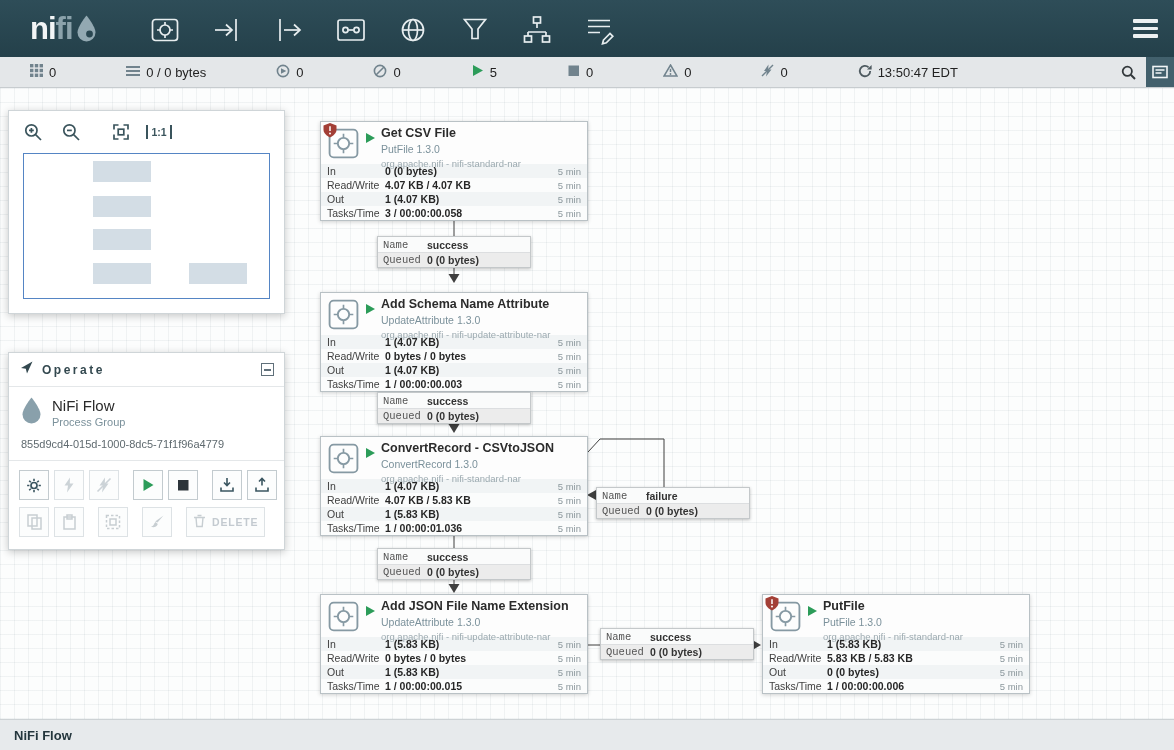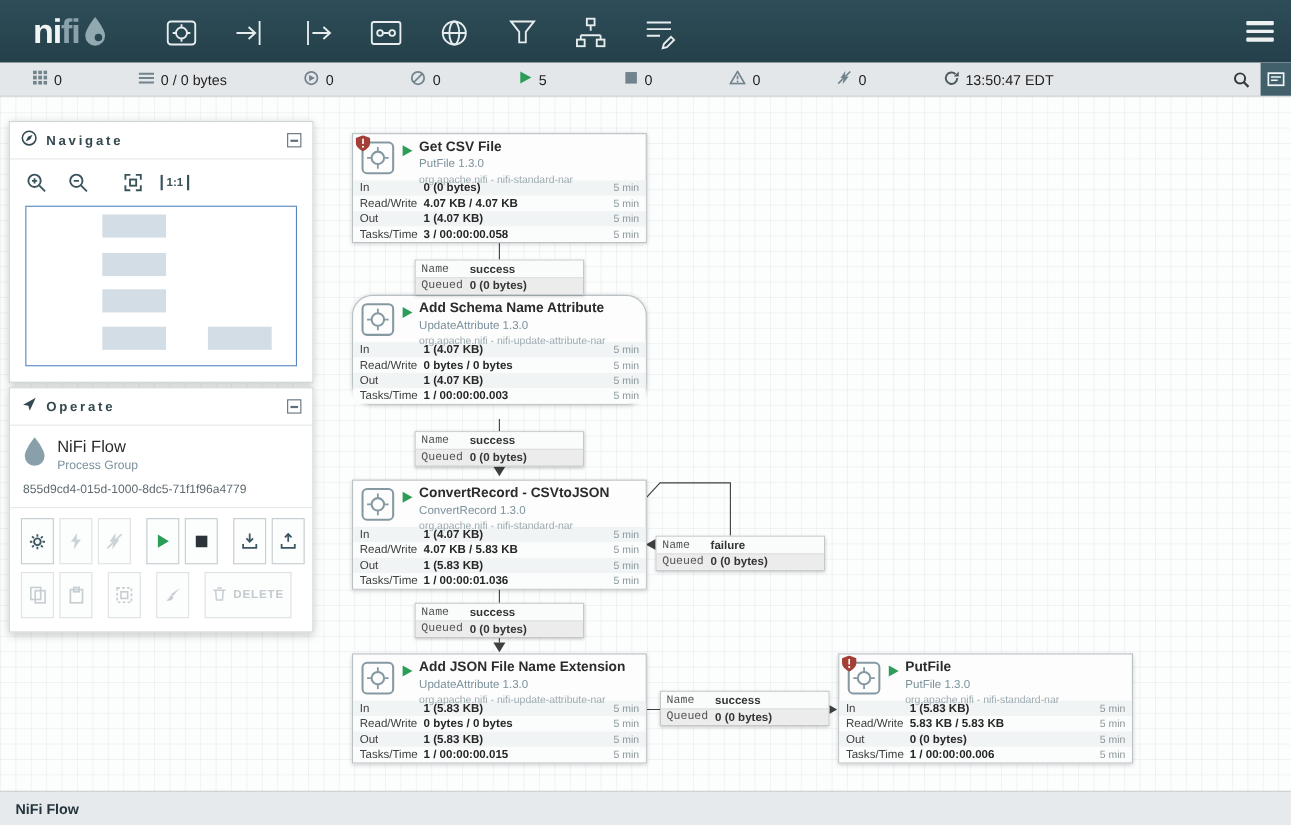--- a/index.html
+++ b/index.html
@@ -75,21 +75,21 @@
   .one-one { font-size:10.5px; font-weight:bold; color:#3a545c; border-left:2px solid #3a545c; border-right:2px solid #3a545c; padding:2px 3px; line-height:1; }
   .minimap { margin:4px 14px 14px; height:146px; border:1px solid #5585c4; position:relative; background:#fff; cursor:crosshair; }
   .mini-node { position:absolute; background:#d3dde5; }
 
   .operate-selection { display:flex; align-items:center; gap:10px; padding:10px 12px 2px; }
   .sel-name { font-size:15px; color:#2a2a2a; }
   .sel-type { font-size:11px; color:#7b919b; margin-top:2px; }
   .operate-id { font-size:11px; color:#5f6a6f; padding:8px 12px 10px; border-bottom:1px solid #e4e7e9; }
   .operate-buttons { display:flex; align-items:center; gap:5px; padding:9px 10px 0; }
   .operate-buttons.second { padding-top:7px; padding-bottom:12px; }
-  .op-btn { min-width:30px; height:42px; border:1px solid #c3cbcf; background:#fcfdfd; display:flex;
+  .op-btn { min-width:30px; height:30px; border:1px solid #c3cbcf; background:#fcfdfd; display:flex;
     align-items:center; justify-content:center; cursor:pointer; padding:0 6px; }
   .op-btn.disabled { border-color:#dde2e5; cursor:default; }
   .op-btn.gap-left { margin-left:9px; }
   .delete-btn { gap:6px; font-size:10.5px; font-weight:bold; letter-spacing:.8px; color:#c3cad0; font-family:"Liberation Sans", sans-serif; }
 
   
   .breadcrumb-bar { position:absolute; bottom:0; left:0; right:0; height:31px; background:#e7eaec;
     border-top:1px solid #cdd2d5; display:flex; align-items:center; padding-left:14px;
     font-size:13px; font-weight:bold; color:#24363d; }
 </style>
@@ -340,21 +340,21 @@
           <span class="stat-window">5 min</span>
         </div>
       <div class="stat-row">
           <span class="stat-label">Tasks/Time</span>
           <span class="stat-value">3 / 00:00:00.058</span>
           <span class="stat-window">5 min</span>
         </div>
     </div>
   </article>
 
-  <article class="processor" style="left:320px; top:180px;border-radius:19px;">
+  <article class="processor" style="left:320px; top:204px;">
     <header class="proc-header">
       <div class="proc-icon">
         <svg width="33" height="33" viewBox="0 0 32 32">
             <rect x="2.5" y="2.5" width="27" height="27" rx="4" fill="none" stroke="#8699a3" stroke-width="1.8"></rect>
             <circle cx="16" cy="16" r="5.5" fill="none" stroke="#8699a3" stroke-width="1.8"></circle>
             <path d="M16 10.5 V6.5 M16 21.5 V25.5 M10.5 16 H6.5 M21.5 16 H25.5" stroke="#8699a3" stroke-width="1.6"></path>
           </svg>
       </div>
       <span class="run-status">
         <svg width="11" height="12" viewBox="0 0 11 12">
@@ -576,30 +576,20 @@
         <span class="conn-val">success</span>
       </div>
     <div class="conn-row">
         <span class="conn-key">Queued</span>
         <span class="conn-val">0 (0 bytes)</span>
       </div>
   </div>
 </div>
 
 <section class="side-panel" style="top:110px;">
-  <div class="panel-header">
-    <span>
-      <svg width="15" height="15" viewBox="0 0 15 15">
-          <circle cx="7.5" cy="7.5" r="6.2" fill="none" stroke="#33484f" stroke-width="1.4"></circle>
-          <path d="M10.6 4.4 L8.6 8.6 L4.4 10.6 L6.4 6.4 Z" fill="#33484f"></path>
-        </svg>
-    </span>
-    <span class="panel-title">Navigate</span>
-    <button class="collapse-btn"></button>
-  </div>
   <div class="nav-tools">
     <button class="nav-tool">
       <svg width="20" height="20" viewBox="0 0 20 20">
           <circle cx="8.4" cy="8.4" r="5.6"></circle>
           <path d="M12.6 12.6 L18 18"></path>
           <path d="M8.4 6 v4.8 M6 8.4 h4.8"></path>
         </svg>
     </button>
     <button class="nav-tool">
       <svg width="20" height="20" viewBox="0 0 20 20">

